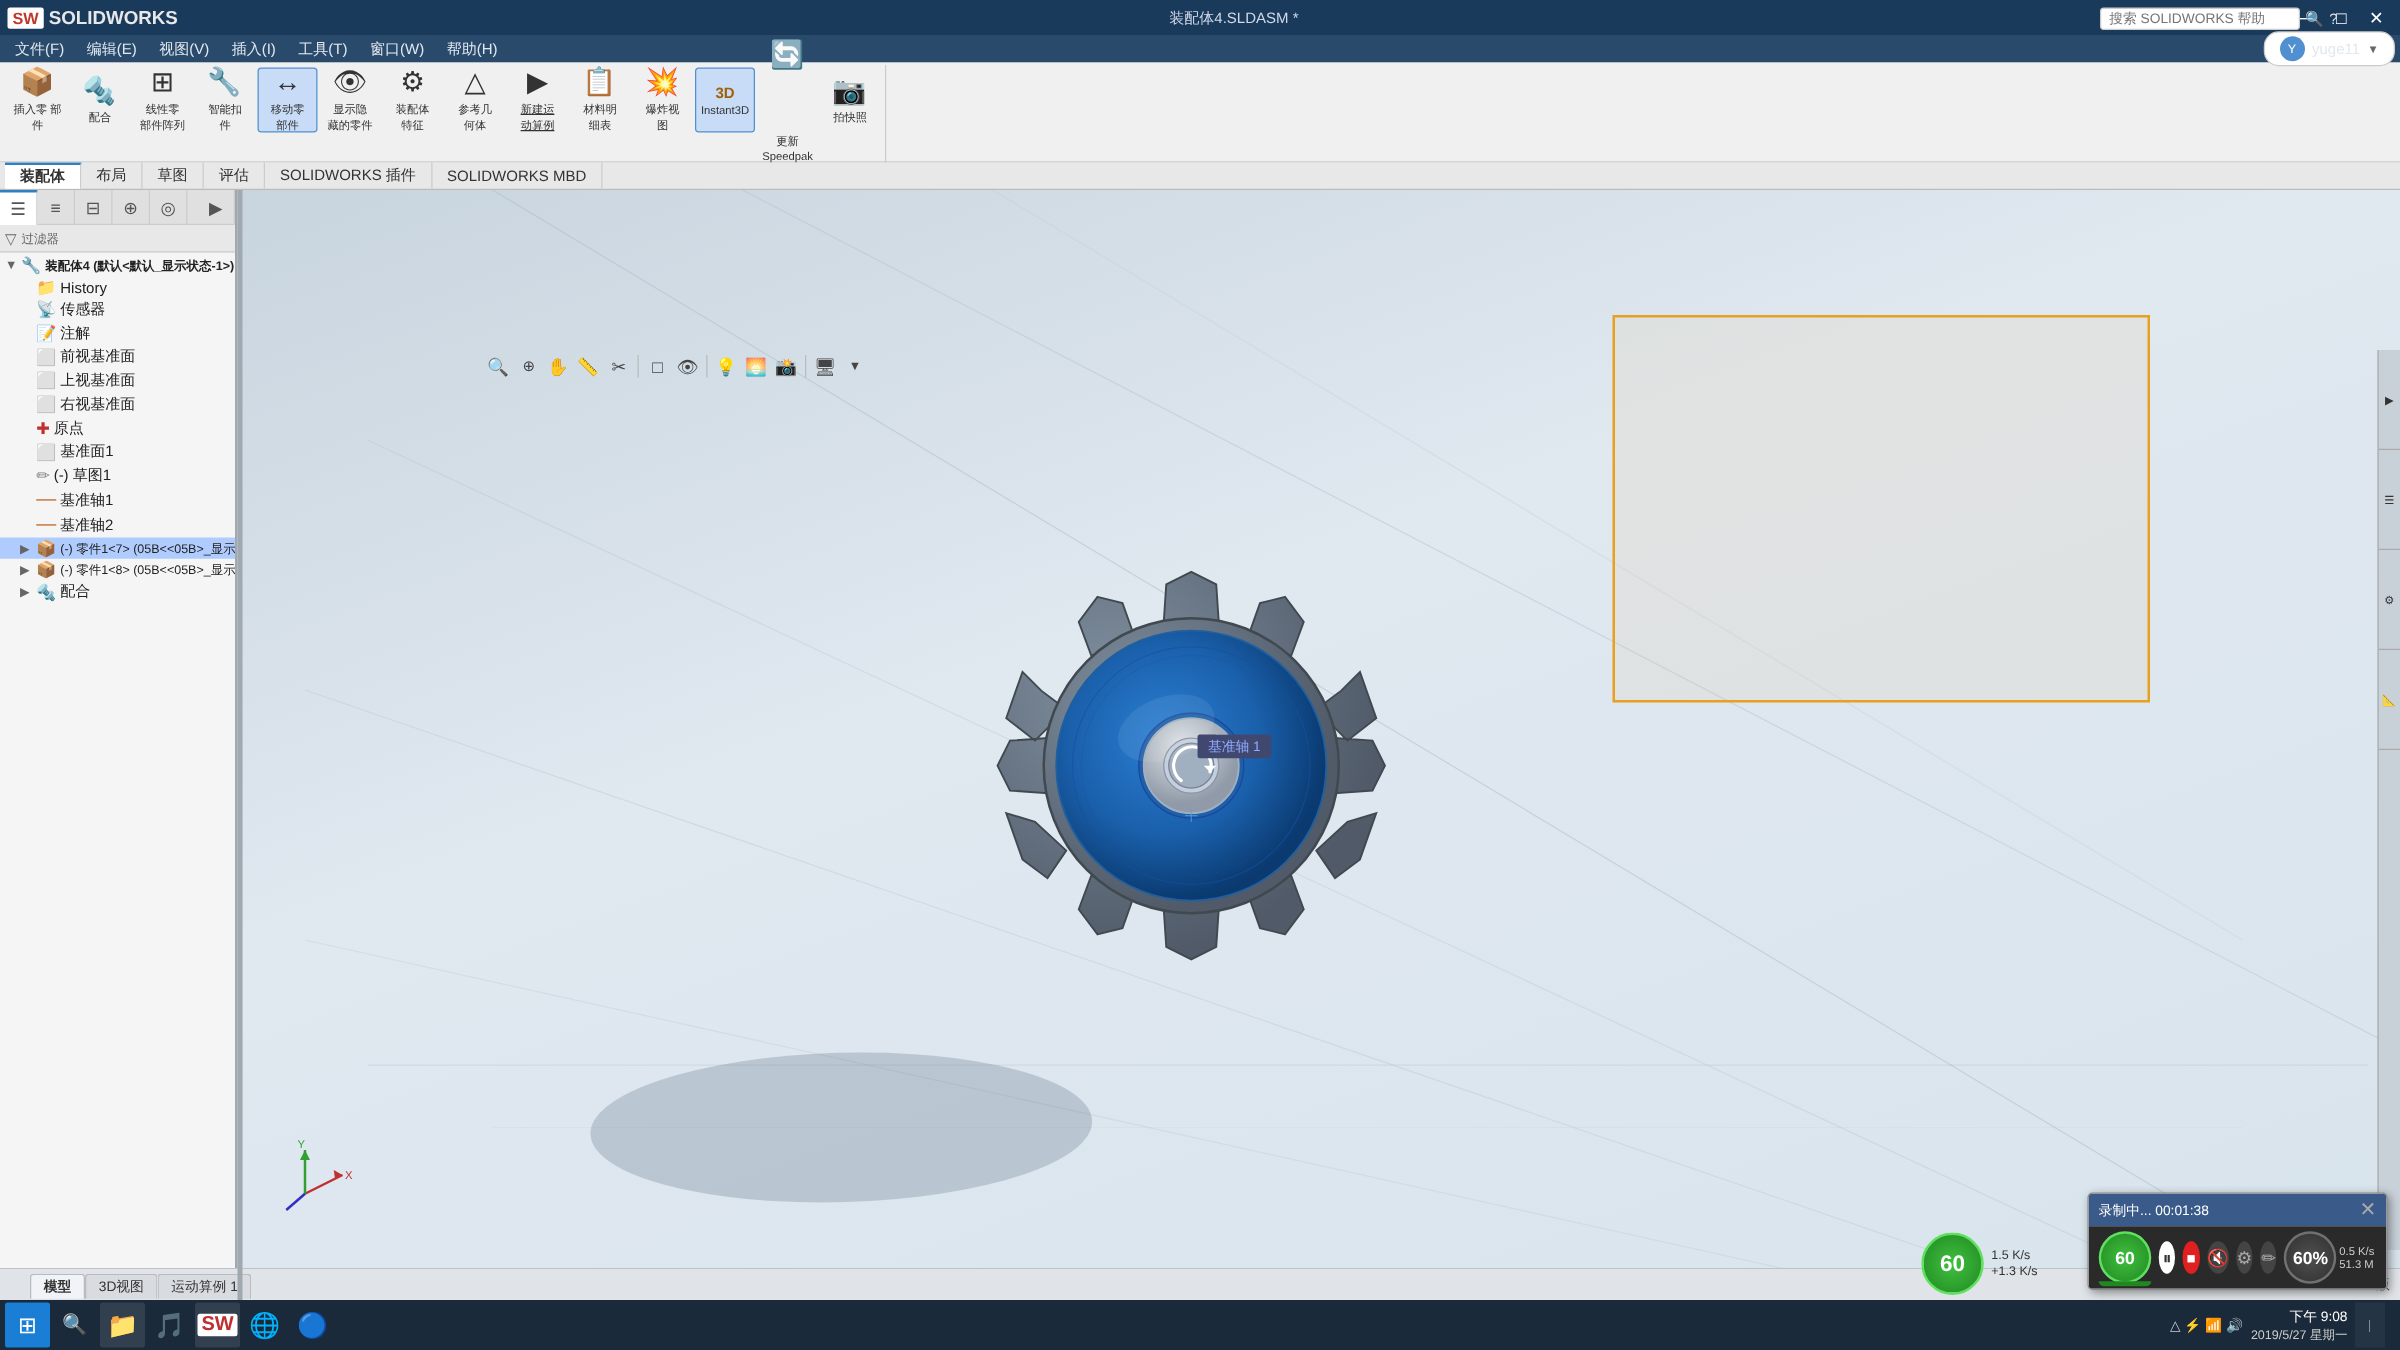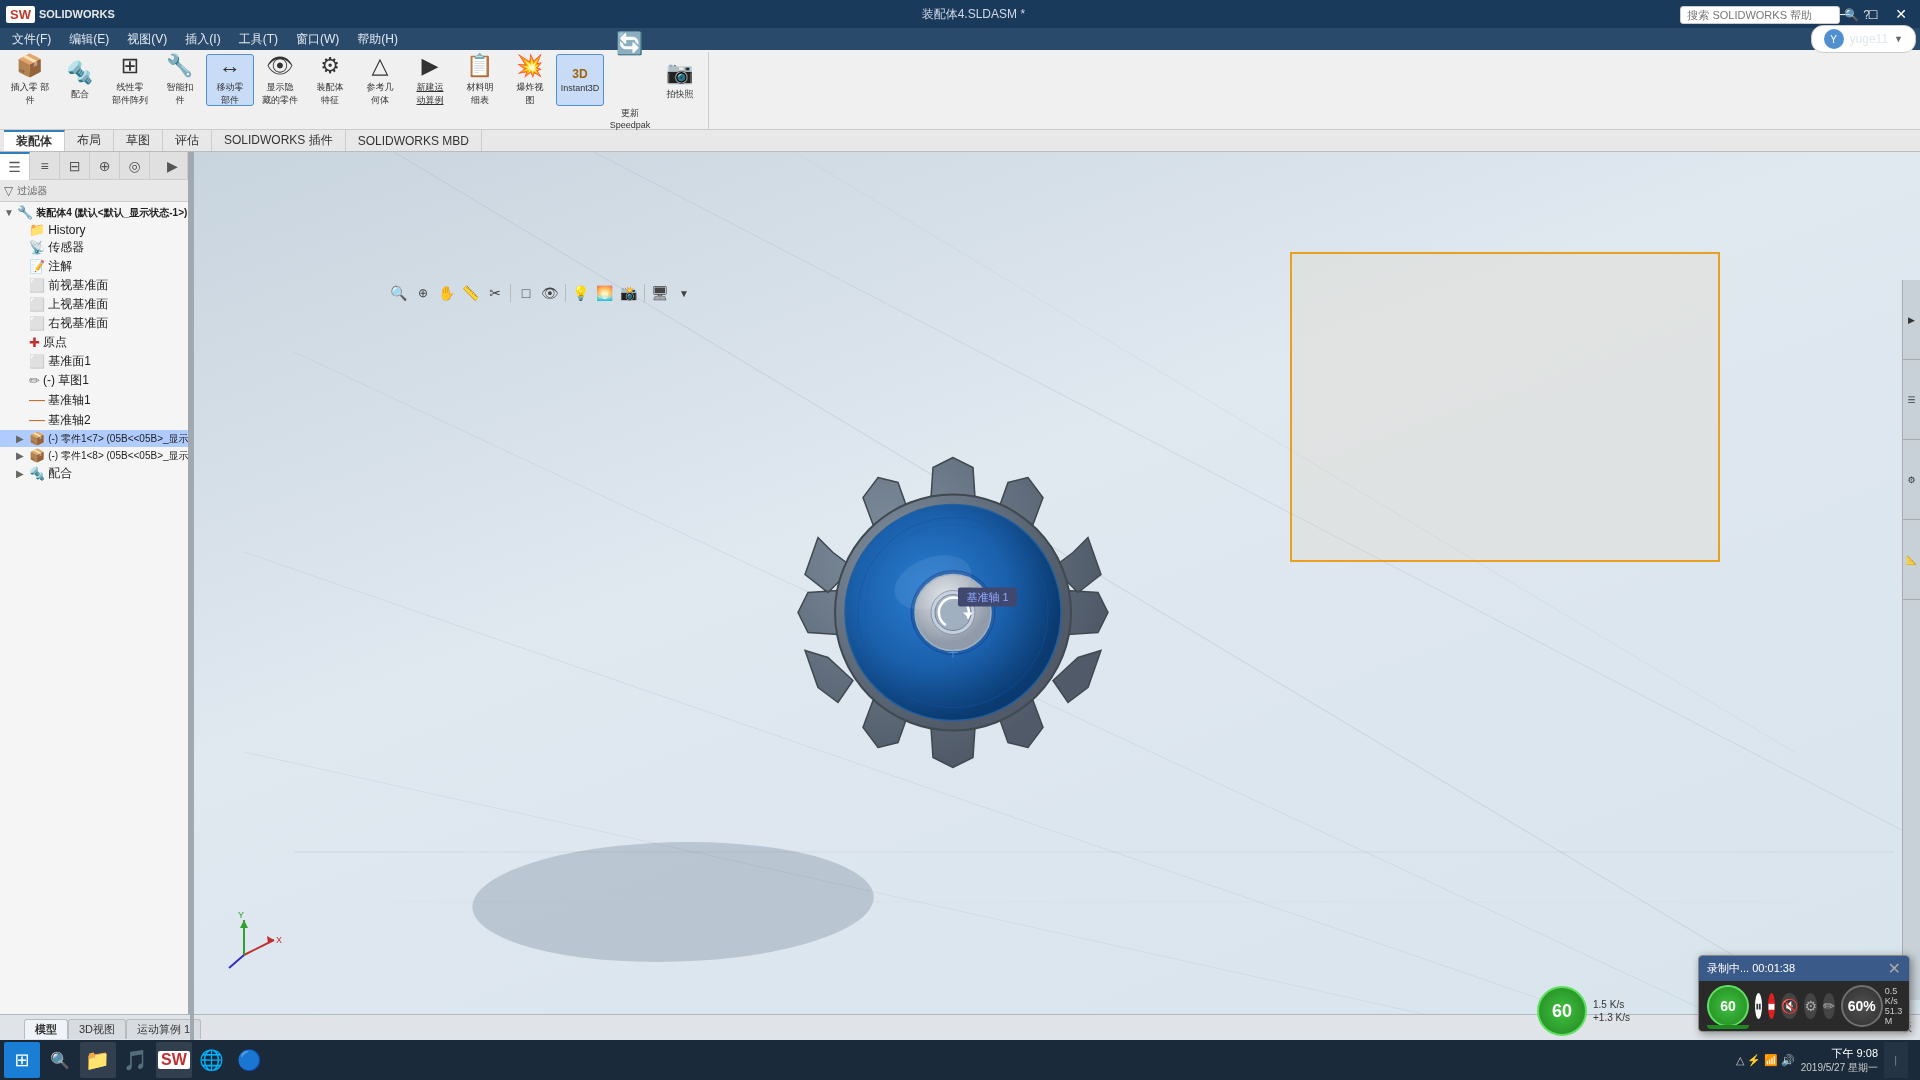--- a/index.html
+++ b/index.html
@@ -5,21 +5,21 @@
     * { margin: 0; padding: 0; box-sizing: border-box; }
     body { width: 1920px; height: 1080px; overflow: hidden; font-family: 'Microsoft YaHei', Arial, sans-serif; font-size: 12px; background: #d0d8e0; }
 
     
     #titlebar {
       width: 100%; height: 28px; background: #1a3a5c;
       display: flex; align-items: center; justify-content: space-between;
       color: white; padding: 0 6px;
     }
     #titlebar .logo { display: flex; align-items: center; gap: 4px; }
-    #titlebar .logo-text { color: #e8e8e8; font-size: 11px; font-weight: bold; }
+    #titlebar .logo-text { color: #e8e8e8; font-size: 15px; font-weight: bold; }
     #titlebar .title-center { font-size: 12px; color: #d0d8e8; }
     #titlebar .win-controls { display: flex; gap: 2px; }
     #titlebar .win-btn { width: 26px; height: 22px; background: transparent; border: none; color: white; cursor: pointer; font-size: 14px; display: flex; align-items: center; justify-content: center; }
 
     
     #menubar {
       width: 100%; height: 22px; background: #2a4a6c;
       display: flex; align-items: center; padding: 0 4px; gap: 2px; color: #e0e8f0;
     }
     .menu-item { padding: 2px 8px; cursor: pointer; font-size: 12px; border-radius: 2px; }
@@ -619,21 +619,21 @@
 <div id="speed-indicators" style="position:fixed;bottom:44px;right:290px;display:flex;align-items:center;gap:6px;">
   <div class="speed-circle green">
     <span>60</span>
   </div>
   <div style="display:flex;flex-direction:column;gap:2px;">
     <span style="font-size:10px;color:#333;">1.5 K/s</span>
     <span style="font-size:10px;color:#333;">+1.3 K/s</span>
   </div>
 </div>
 
-<div id="recording-widget" style="position:fixed;bottom:48px;right:10px;width:212px;margin-top:42px;">
+<div id="recording-widget" style="position:fixed;bottom:48px;right:10px;width:240px;margin-top:42px;">
   <div id="recording-header">
     <span>录制中... 00:01:38</span>
     <span class="rec-close">✕</span>
   </div>
   <div id="recording-controls">
 
     <div style="position:relative;">
       <div class="speed-circle green" style="width:42px;height:42px;font-size:14px;">
         <span>60</span>
       </div>

